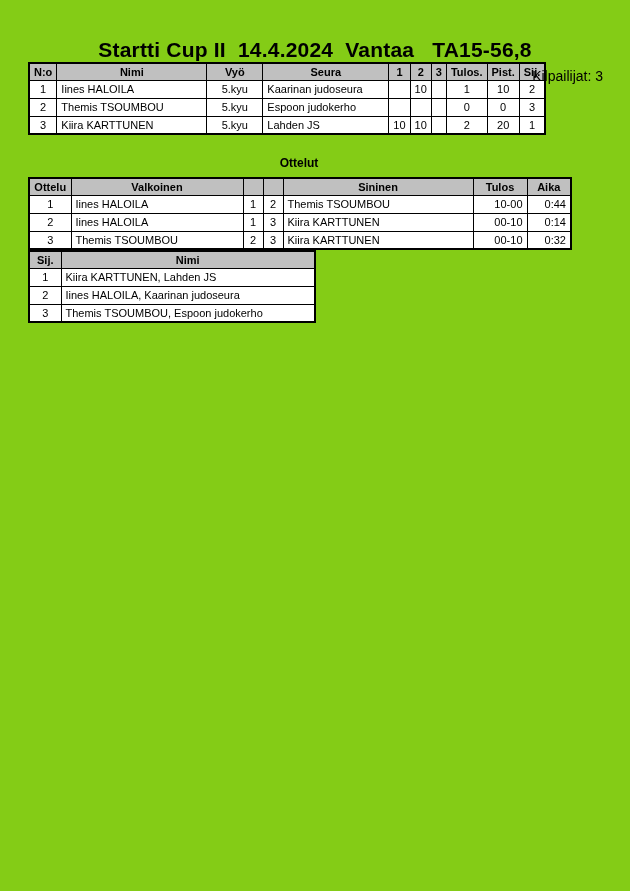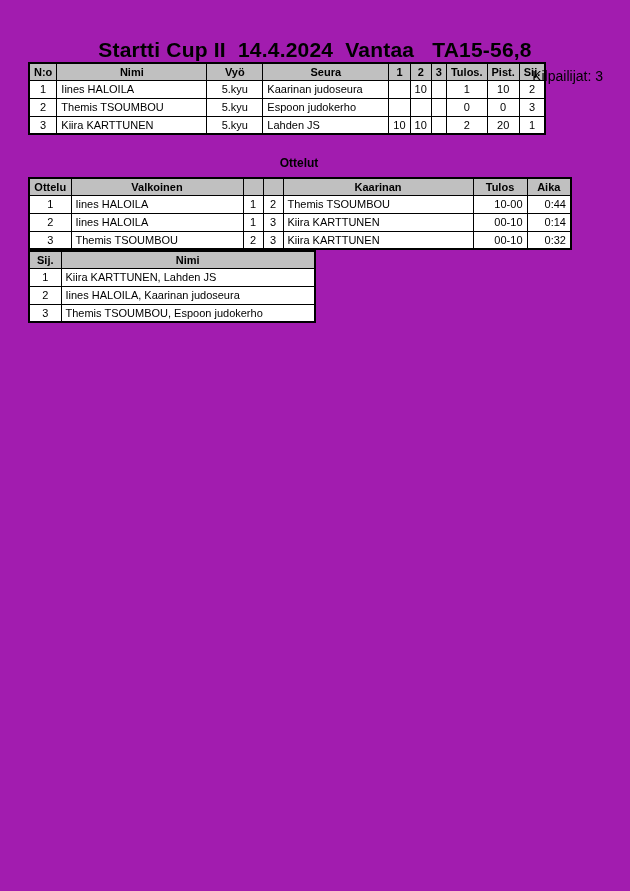--- a/index.html
+++ b/index.html
@@ -1,21 +1,21 @@
 <!DOCTYPE html>
 <html><head>
 <meta charset="utf-8">
 <style>
   * { margin: 0; padding: 0; box-sizing: border-box; }
   html, body { background: #ffffff; }
   .page {
     position: relative;
     width: 630px;
     height: 891px;
-    background: #a21caf;
+    background: #84cc16;
     color: #000000;
     font-family: "Liberation Sans", sans-serif;
     overflow: hidden;
   }
   .title {
     padding-top: 38px;
     text-align: center;
     font-size: 21px;
     font-weight: bold;
     white-space: pre;
@@ -147,21 +147,21 @@
       <col style="width:190px">
         <col style="width:54px">
         <col style="width:44px">
     </colgroup>
     <thead>
       <tr>
         <th>Ottelu</th>
         <th>Valkoinen</th>
         <th></th>
         <th></th>
-        <th>Kaarinan</th>
+        <th>Sininen</th>
         <th>Tulos</th>
         <th>Aika</th>
       </tr>
     </thead>
     <tbody>
       <tr>
         <td class="center">1</td>
         <td>Iines HALOILA</td>
         <td class="center">1</td>
         <td class="center">2</td>

